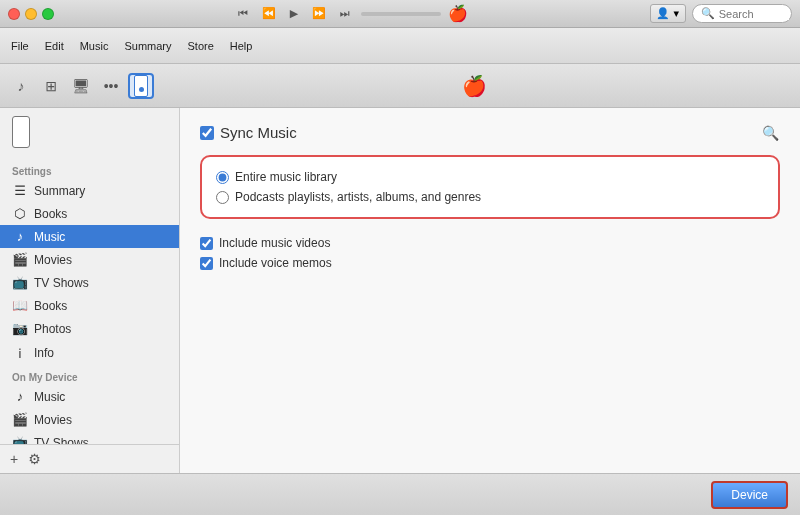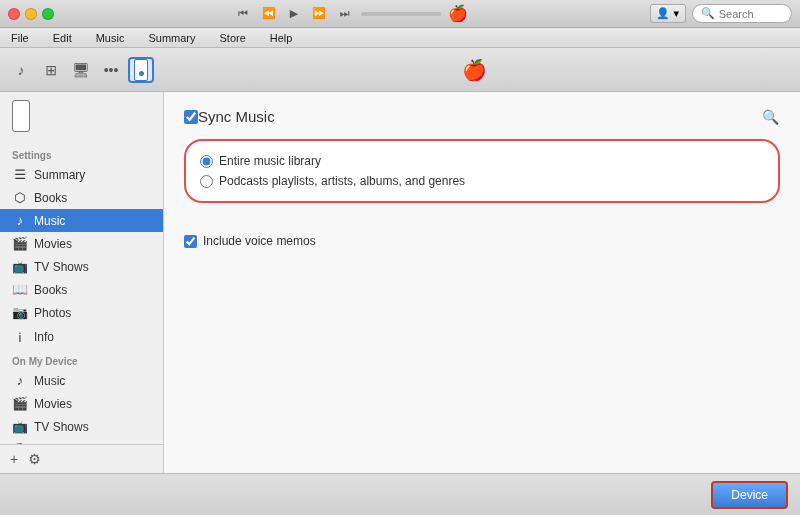--- a/index.html
+++ b/index.html
@@ -62,27 +62,27 @@
     }
     .search-box {
       background: white; border: 1px solid #aaa; border-radius: 10px;
       padding: 2px 8px; font-size: 11px; width: 100px;
       display: flex; align-items: center; gap: 4px;
     }
 
     
     .menu-bar {
       background: linear-gradient(to bottom, #ebebeb, #d9d9d9);
-      height: 20px;
+      height: 36px;
       display: flex;
       align-items: center;
       padding: 0 5px;
       border-bottom: 1px solid #bbb;
       flex-shrink: 0;
-      gap: 12px;
+      gap: 4px;
     }
     .menu-item {
       padding: 0 6px; font-size: 11px; color: #222; cursor: pointer;
       height: 100%; display: flex; align-items: center;
     }
 
     
     .toolbar {
       background: linear-gradient(to bottom, #e5e5e5, #d0d0d0);
       height: 44px;
@@ -105,21 +105,21 @@
 
     
     .main-area {
       display: flex;
       flex: 1;
       overflow: hidden;
     }
 
     
     .sidebar {
-      width: 164px;
+      width: 180px;
       background: #f0f0f0;
       border-right: 1px solid #ccc;
       display: flex;
       flex-direction: column;
       flex-shrink: 0;
       overflow: hidden;
     }
     .sidebar-content {
       flex: 1;
       overflow-y: auto;
@@ -184,36 +184,36 @@
     }
     .sync-header {
       display: flex;
       align-items: center;
       justify-content: space-between;
       margin-bottom: 14px;
     }
     .sync-title {
       display: flex;
       align-items: center;
-      gap: 0;
+      gap: 6px;
       font-size: 15px;
       font-weight: 500;
       color: #333;
     }
     .sync-checkbox {
       width: 14px; height: 14px; accent-color: #3a7bd5; cursor: pointer;
     }
     .search-icon-right { color: #aaa; font-size: 14px; }
 
     
     .options-box {
       border: 2px solid #e05050;
-      border-radius: 18px;
+      border-radius: 10px;
       padding: 10px 14px;
-      margin-bottom: 28px;
+      margin-bottom: 14px;
       background: white;
     }
     .radio-option {
       display: flex;
       align-items: center;
       gap: 6px;
       padding: 3px 0;
       font-size: 12px;
       color: #333;
       cursor: pointer;
@@ -412,20 +412,24 @@
         <span>Entire music library</span>
       </label>
       <label class="radio-option">
         <input type="radio" name="sync-option" style="">
         <span>Podcasts playlists, artists, albums, and genres</span>
       </label>
     </div>
 
     <label class="checkbox-option">
       <input type="checkbox" checked="" style="">
+      <span>Include music videos</span>
+    </label>
+    <label class="checkbox-option">
+      <input type="checkbox" checked="" style="">
       <span>Include voice memos</span>
     </label>
   </div>
 </div>
 
 <div class="bottom-bar">
   <button class="bottom-btn primary">Device</button>
 </div>
 
 </body></html>

